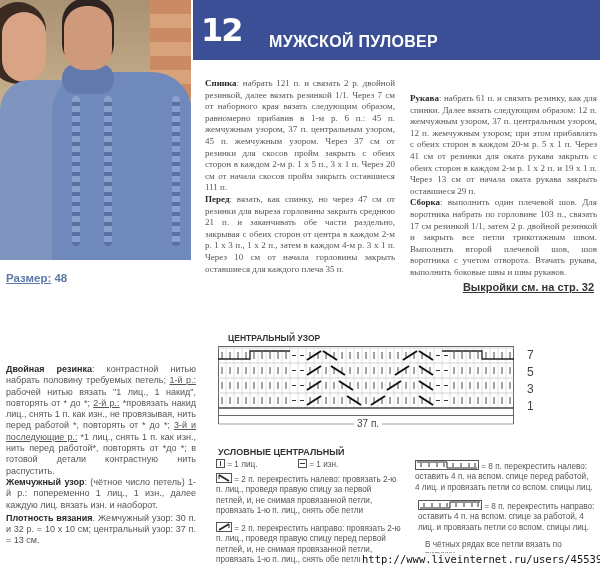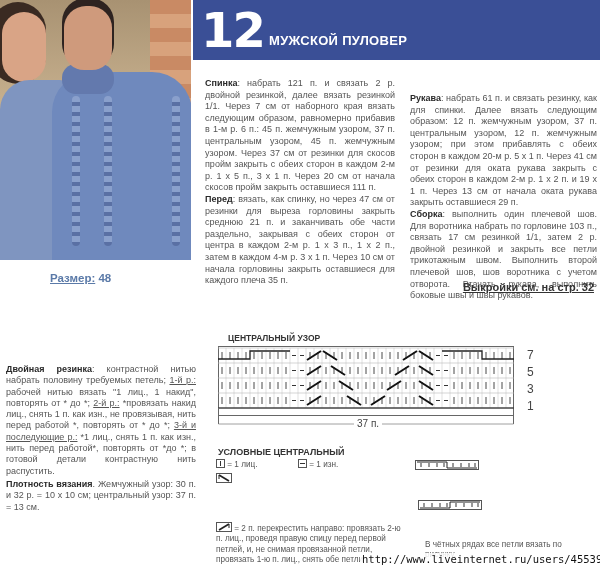--- a/index.html
+++ b/index.html
@@ -18,34 +18,34 @@
     background: #6f89bd; border-radius: 40px 40px 0 0; }
   .photo .man-collar { position: absolute; left: 62px; top: 64px; width: 52px; height: 30px;
     background: #6379ad; border-radius: 14px; }
   .photo .cable { position: absolute; top: 96px; width: 8px; height: 150px;
     background: repeating-linear-gradient(180deg, #8aa0cc 0 6px, #5a70a4 6px 10px); border-radius: 4px; }
   .photo .man-head { position: absolute; left: 64px; top: 6px; width: 48px; height: 64px;
     background: #cf9a7c; border-radius: 22px 22px 20px 20px; box-shadow: 0 -6px 0 2px #2e2320; }
 
   .banner { position: absolute; left: 193px; top: 0; width: 407px; height: 60px; background: #3a4f96; }
   .banner .num { position: absolute; left: 8px; top: 4px; font-family: "DejaVu Sans", sans-serif;
-    font-weight: bold; font-size: 48px; color: #ffffff; letter-spacing: -2px; line-height: 52px; }
-  .banner .title { position: absolute; left: 76px; top: 33px; font-weight: bold; font-size: 13px;
+    font-weight: bold; font-size: 32px; color: #ffffff; letter-spacing: -2px; line-height: 52px; }
+  .banner .title { position: absolute; left: 76px; top: 33px; font-weight: bold; font-size: 16px;
     color: #ffffff; letter-spacing: 0.3px; }
 
   .col { position: absolute; font-size: 9px; line-height: 11.6px; text-align: justify; color: #555; }
   .col b { color: #2a2a2a; }
-  .col p { margin-bottom: 0; }
+  .col p { margin-bottom: 0; font-family: Liberation Serif, serif; }
   .col1 { left: 205px; top: 78px; width: 190px; }
   .col2 { left: 410px; top: 78px; width: 187px; margin-top: 15px; }
   .ref { position: absolute; right: 6px; top: 281px; font-size: 11px; font-weight: bold; color: #333;
     text-decoration: underline; }
 
   .left-head { position: absolute; left: 6px; top: 272px; width: 188px; font-size: 11.5px;
-    line-height: 13.5px; font-weight: bold; color: #5b7aa8; margin-left: 44px; }
+    line-height: 13.5px; font-weight: bold; color: #5b7aa8; }
   .left-head .lbl { text-decoration: underline; }
   .left-body { position: absolute; left: 6px; top: 364px; width: 190px; font-size: 9px;
     line-height: 11.3px; color: #555; text-align: justify; }
   .left-body b { color: #2a2a2a; }
   .left-body .sec { margin-top: 2px; }
 
   .chart-title { position: absolute; left: 218px; top: 333px; font-size: 8.5px; font-weight: bold; color: #333; margin-left: 10px; }
   .chart { position: absolute; left: 218px; top: 346px; width: 296px; height: 70px; }
   .chart svg { display: block; }
   .row-labels { position: absolute; left: 527px; top: 344px; width: 20px; height: 80px; font-size: 12px; color: #444; }
@@ -96,20 +96,21 @@
   <p><b>Сборка</b><span>: выполнить один плечевой шов. Для воротника набрать по горловине 103 п., связать 17 см резинкой 1/1, затем 2 р. двойной резинкой и закрыть все петли трикотажным швом. Выполнить второй плечевой шов, шов воротника с учетом отворота. Втачать рукава, выполнить боковые швы и швы рукавов.</span></p>
 </div>
 <div class="ref">Выкройки см. на стр. 32</div>
 
 <div class="left-head">
   <div><span class="lbl">Размер:</span> <span>48</span></div>
 </div>
 
 <div class="left-body">
   <p><b>Двойная резинка</b><span>: контрастной нитью набрать половину требуемых петель; </span><u>1-й р.:</u><span> рабочей нитью вязать "1 лиц., 1 накид", повторять от * до *; </span><u>2-й р.:</u><span> *провязать накид лиц., снять 1 п. как изн., не провязывая, нить перед работой *, повторять от * до *; </span><u>3-й и последующие р.:</u><span> *1 лиц., снять 1 п. как изн., нить перед работой*, повторять от *до *; в готовой детали контрастную нить распустить.</span></p>
+  <p><b>Жемчужный узор</b><span>: (чётное число петель) 1-й р.: попеременно 1 лиц., 1 изн., далее каждую лиц. вязать изн. и наоборот.</span></p>
   <p class="sec"><b>Плотность вязания</b><span>. Жемчужный узор: 30 п. и 32 р. = 10 x 10 см; центральный узор: 37 п. = 13 см.</span></p>
 </div>
 
 <div class="chart-title">ЦЕНТРАЛЬНЫЙ УЗОР</div>
 <div class="chart">
   <svg id="chart-svg" width="296" height="70" viewBox="0 0 296 70">
       <rect x="0.5" y="0.5" width="295" height="69" fill="#fff" stroke="#666"></rect>
       <line x1="8" y1="2" x2="8" y2="62" stroke="#ccc" stroke-width="0.6"></line>
       <line x1="16" y1="2" x2="16" y2="62" stroke="#ccc" stroke-width="0.6"></line>
       <line x1="24" y1="2" x2="24" y2="62" stroke="#ccc" stroke-width="0.6"></line>
@@ -340,20 +341,21 @@
 <div class="legend leg2">
   <span class="sym" style="width:9px;height:9px;position:relative"><span style="position:absolute;left:1px;top:3px;width:5px;height:1px;background:#333"></span></span>
   <span>= 1 изн.</span>
 </div>
 <div class="legend leg3">
   <svg width="16" height="10" style="vertical-align:-1px">
       <rect x="0.5" y="0.5" width="15" height="9" fill="#fff" stroke="#555"></rect>
       <line x1="3" y1="2" x2="13" y2="8" stroke="#222" stroke-width="1.6"></line>
       <line x1="3" y1="2" x2="3" y2="6" stroke="#222"></line>
     </svg>
+  <span>= 2 п. перекрестить налево: провязать 2-ю п. лиц., проведя правую спицу за первой петлей, и, не снимая провязанной петли, провязать 1-ю п. лиц., снять обе петли</span>
 </div>
 <div class="legend leg4">
   <svg width="16" height="10" style="vertical-align:-1px">
       <rect x="0.5" y="0.5" width="15" height="9" fill="#fff" stroke="#555"></rect>
       <line x1="3" y1="8" x2="13" y2="2" stroke="#222" stroke-width="1.6"></line>
       <line x1="13" y1="2" x2="13" y2="6" stroke="#222"></line>
     </svg>
   <span>= 2 п. перекрестить направо: провязать 2-ю п. лиц., проведя правую спицу перед первой петлей, и, не снимая провязанной петли, провязать 1-ю п. лиц., снять обе петли</span>
 </div>
 <div class="legend leg5">
@@ -366,38 +368,40 @@
         <line x1="6" y1="3" x2="6" y2="7"></line>
         <line x1="14" y1="3" x2="14" y2="7"></line>
         <line x1="22" y1="3" x2="22" y2="7"></line>
         <line x1="29" y1="3" x2="29" y2="7"></line>
         <line x1="38" y1="3" x2="38" y2="7"></line>
         <line x1="46" y1="3" x2="46" y2="7"></line>
         <line x1="54" y1="3" x2="54" y2="7"></line>
         <line x1="60" y1="3" x2="60" y2="7"></line>
       </g>
     </svg>
+  <span>= 8 п. перекрестить налево: оставить 4 п. на вспом. спице перед работой, 4 лиц. и провязать петли со вспом. спицы лиц.</span>
 </div>
 <div class="legend leg6">
   <svg width="64" height="10" style="vertical-align:-1px">
       <rect x="0.5" y="0.5" width="63" height="9" fill="#fff" stroke="#555"></rect>
       <line x1="2" y1="8" x2="32" y2="8" stroke="#222"></line>
       <line x1="32" y1="2" x2="62" y2="2" stroke="#222"></line>
       <line x1="32" y1="2" x2="32" y2="8" stroke="#222"></line>
       <g stroke="#333">
         <line x1="6" y1="3" x2="6" y2="7"></line>
         <line x1="14" y1="3" x2="14" y2="7"></line>
         <line x1="22" y1="3" x2="22" y2="7"></line>
         <line x1="29" y1="3" x2="29" y2="7"></line>
         <line x1="38" y1="3" x2="38" y2="7"></line>
         <line x1="46" y1="3" x2="46" y2="7"></line>
         <line x1="54" y1="3" x2="54" y2="7"></line>
         <line x1="60" y1="3" x2="60" y2="7"></line>
       </g>
     </svg>
+  <span>= 8 п. перекрестить направо: оставить 4 п. на вспом. спице за работой, 4 лиц. и провязать петли со вспом. спицы лиц.</span>
 </div>
 <div class="legend leg7">В чётных рядах все петли вязать по рисунку.</div>
 
 <div class="watermark">http://www.liveinternet.ru/users/4553972/</div>
 
 <svg style="position:absolute;left:218px;top:416px" width="300" height="14">
   <line x1="0.5" y1="0" x2="0.5" y2="8" stroke="#666"></line>
   <line x1="295.5" y1="0" x2="295.5" y2="8" stroke="#666"></line>
   <line x1="0.5" y1="8" x2="295.5" y2="8" stroke="#888" stroke-width="0.8"></line>
 </svg>

